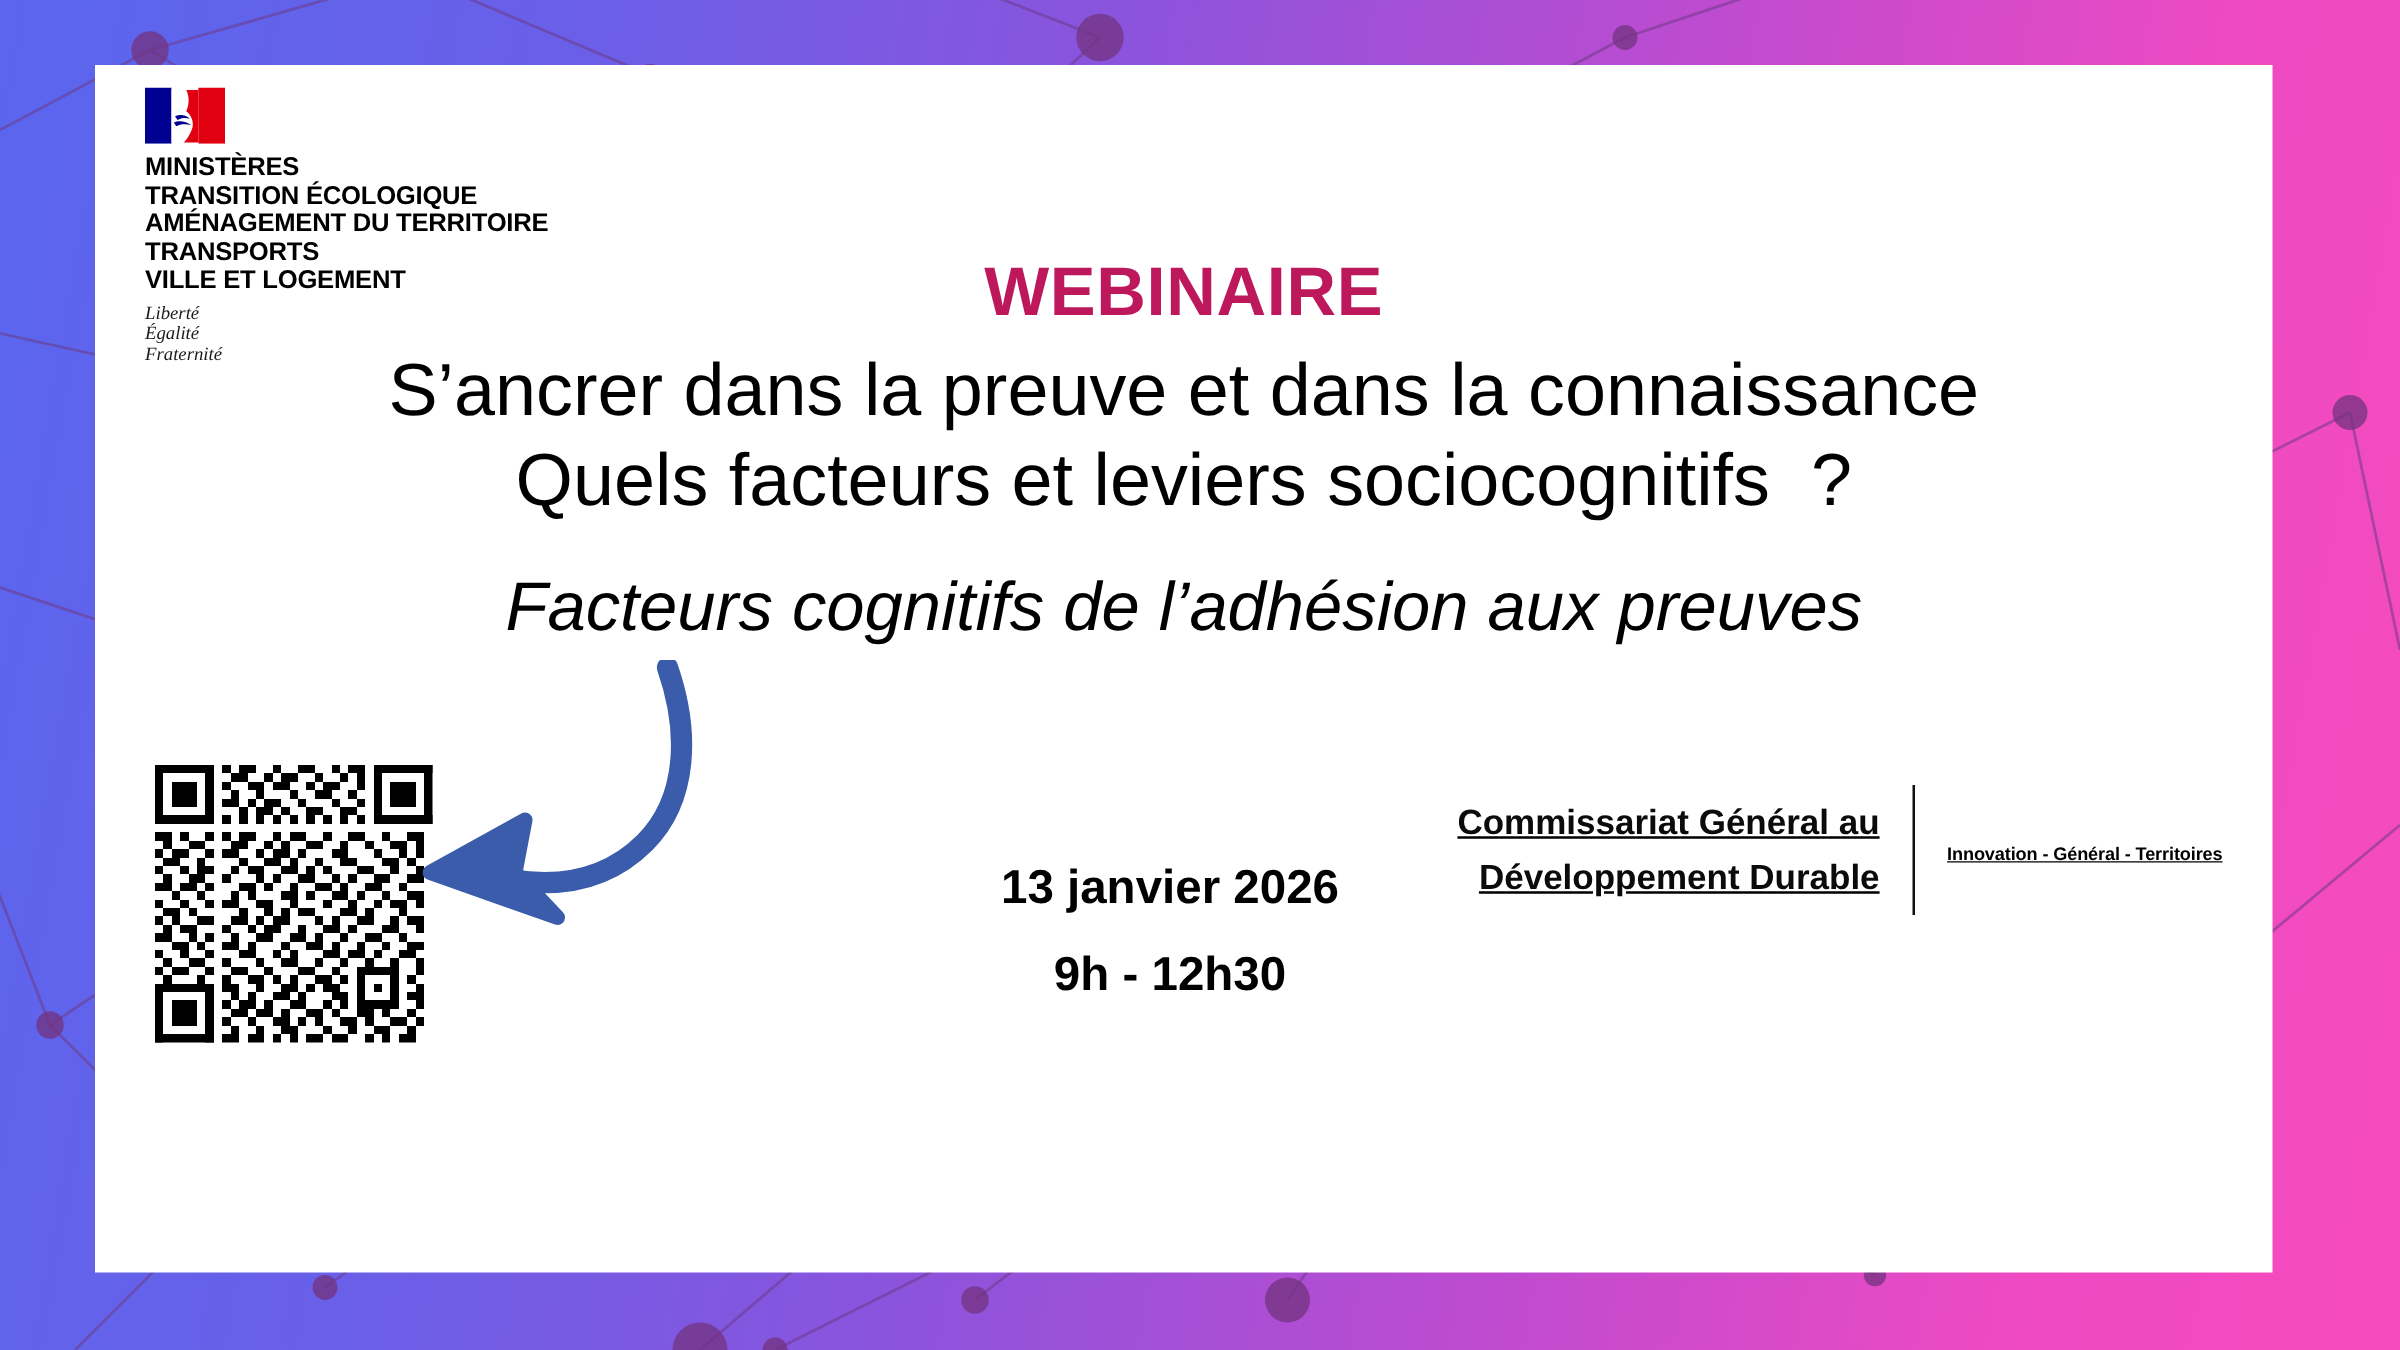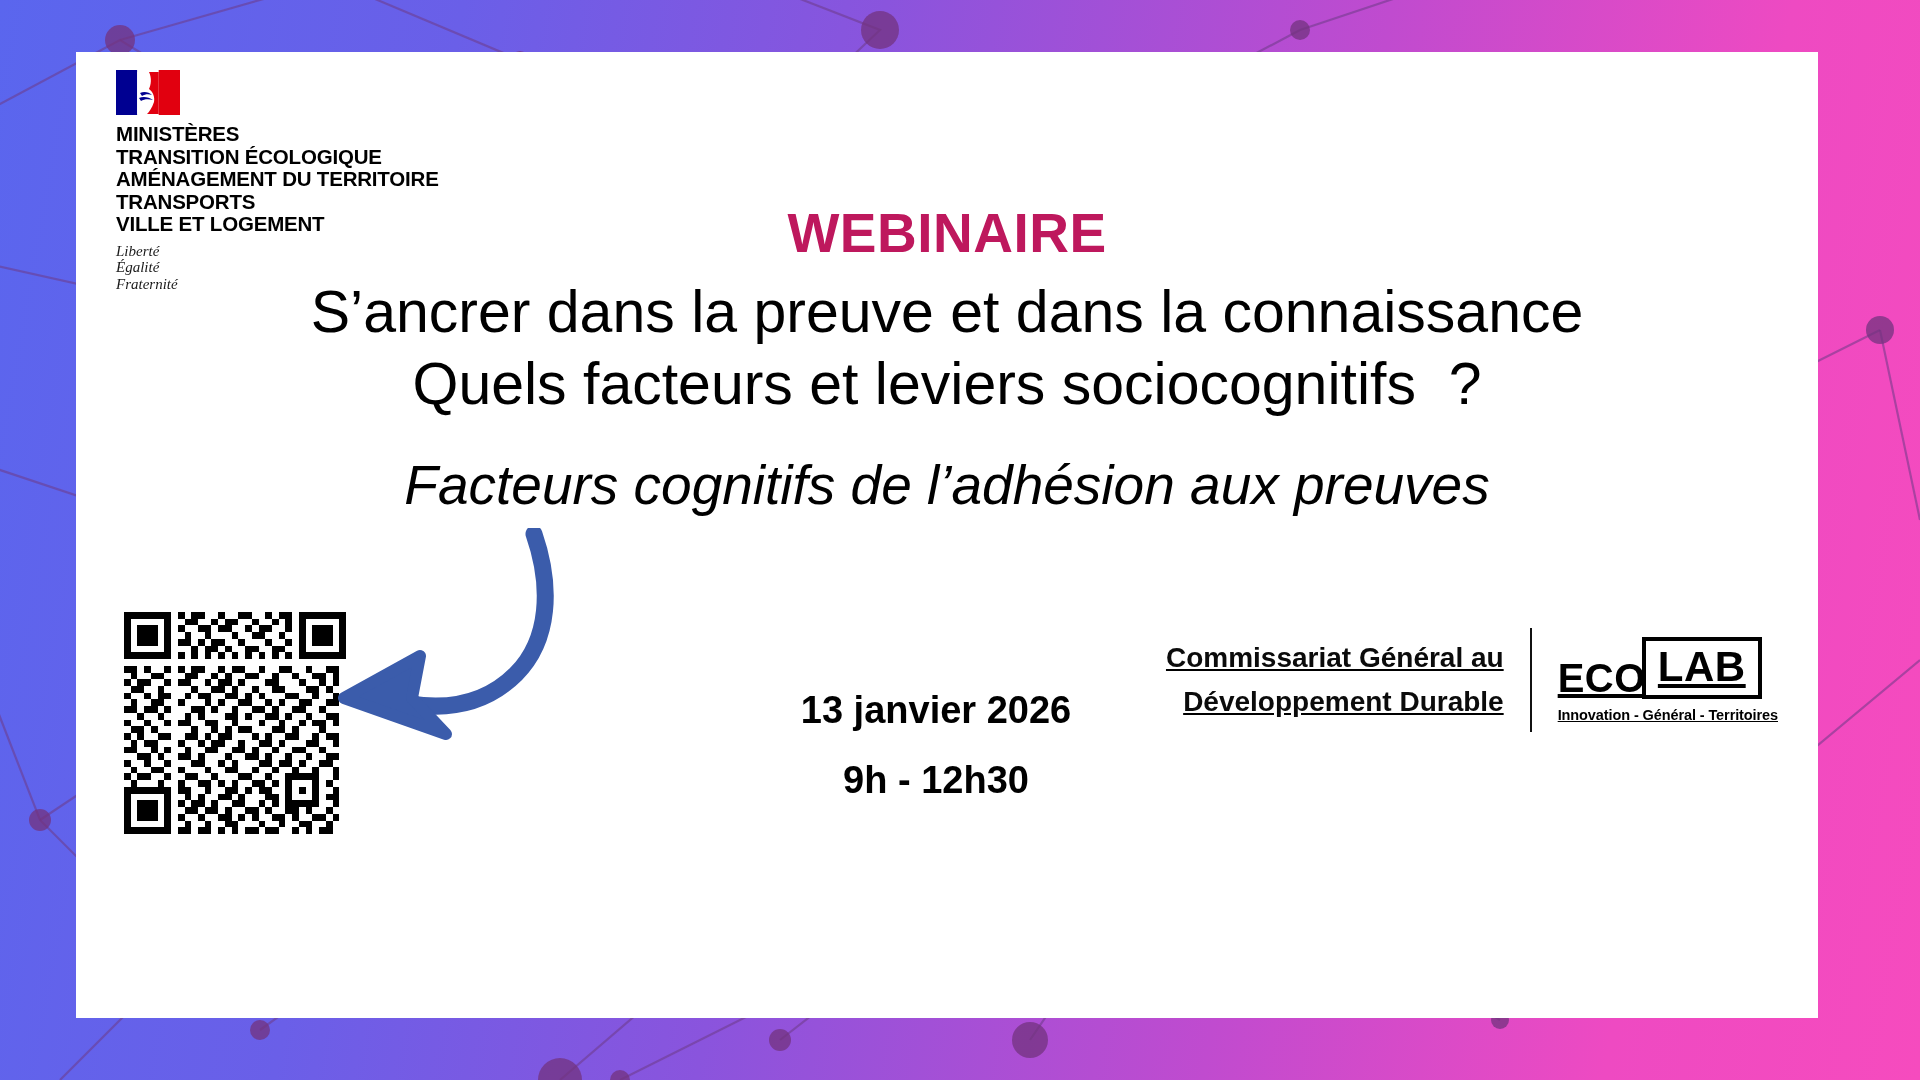--- a/index.html
+++ b/index.html
@@ -625,22 +625,18 @@
       <path d="M6 170 L82 128 L74 170 L108 206 Z" fill="#3b5cab" stroke="#3b5cab" stroke-width="12" stroke-linejoin="round"></path>
     </svg>
 
     <div id="footer-logos">
       <div id="cgdd-text">
         <div>Commissariat Général au</div>
         <div>Développement Durable</div>
       </div>
       <div id="logo-divider"></div>
       <div id="ecolab">
-        <div id="ecolab-main">
-          <span id="ecolab-eco">ECO</span>
-          <span id="ecolab-lab">LAB</span>
-        </div>
         <div id="ecolab-tagline">Innovation - Général - Territoires</div>
       </div>
     </div>
 
   </div>
 </div>
 
 </body></html>

